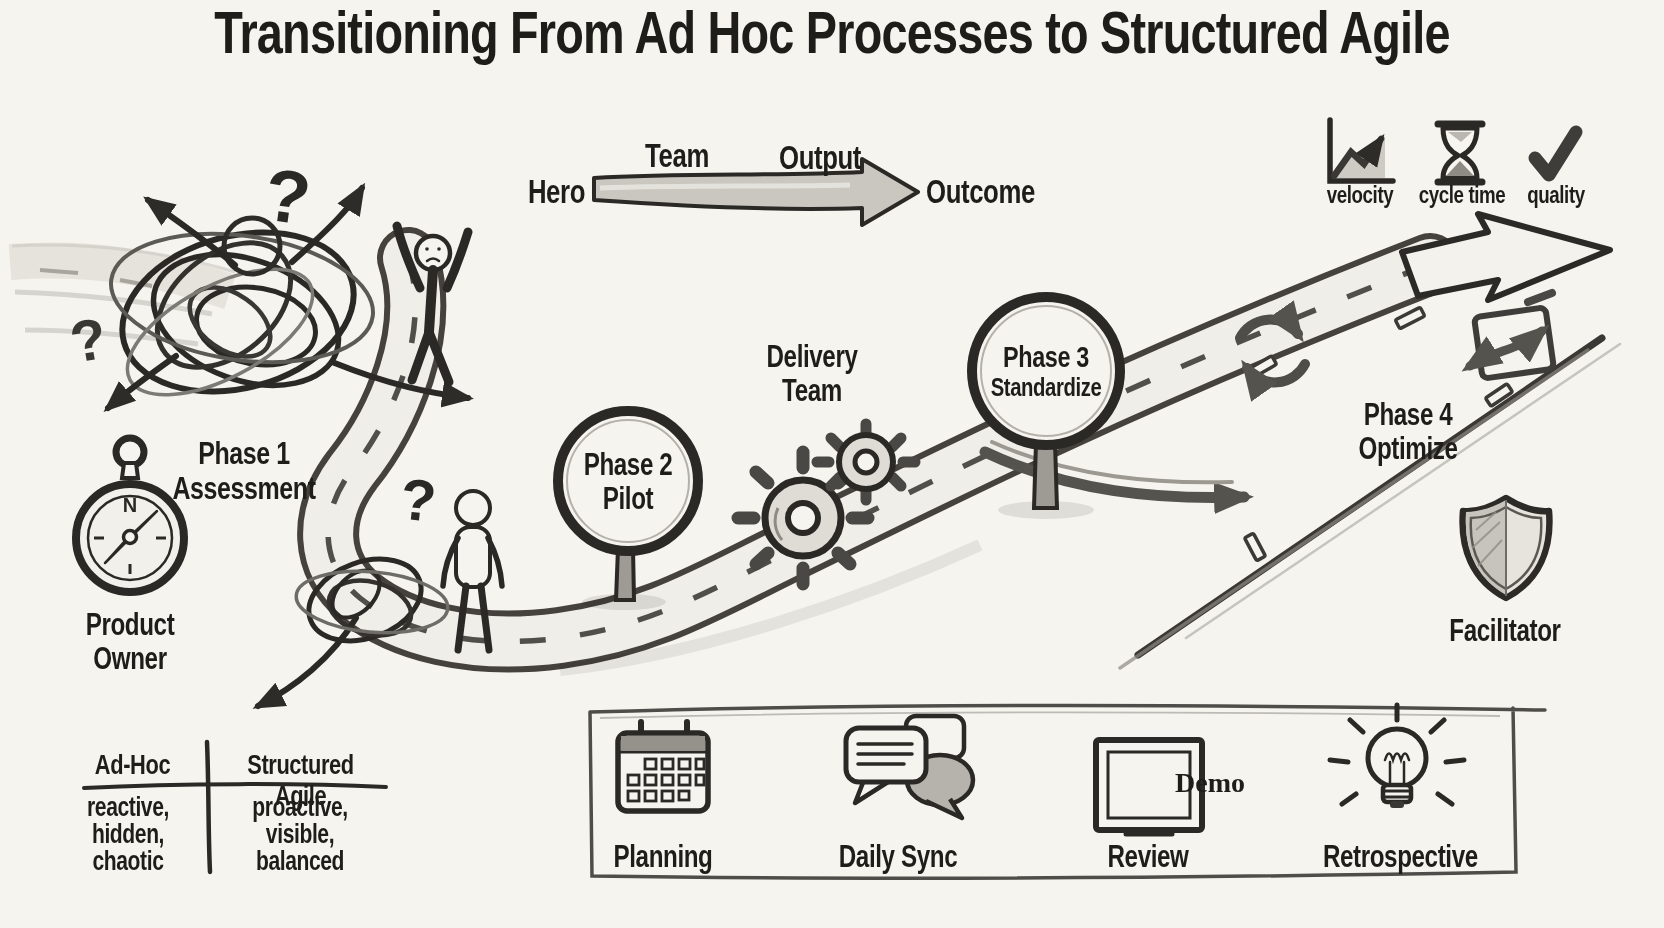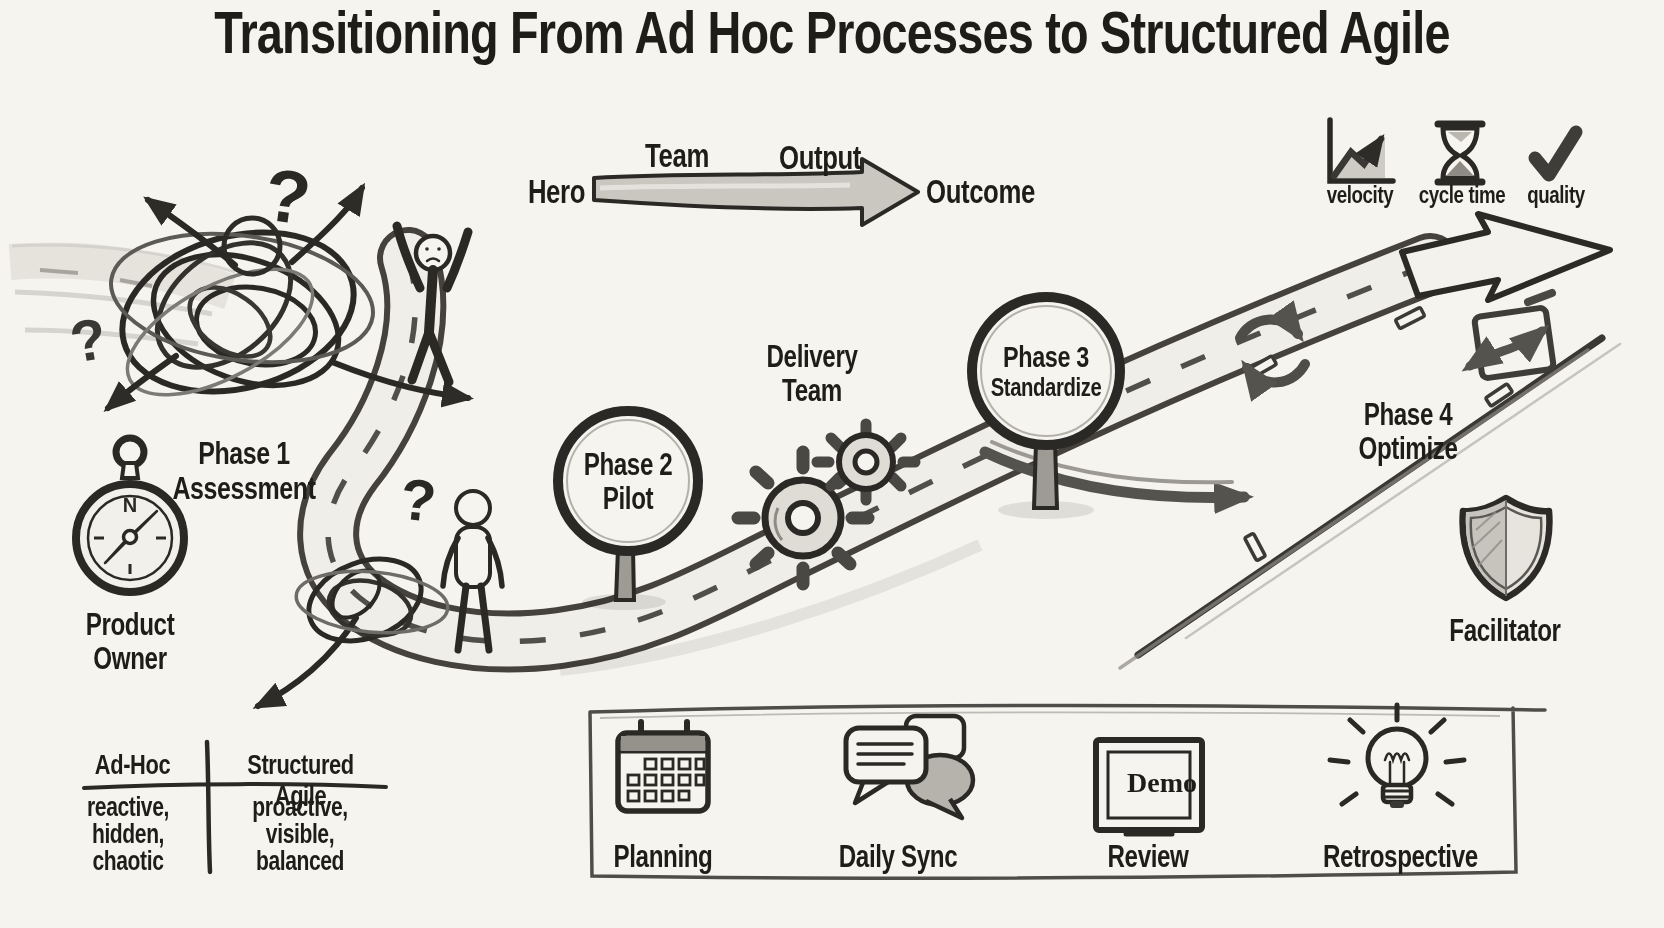--- a/index.html
+++ b/index.html
@@ -302,15 +302,15 @@
 <div class="lbl" style="left:215px;top:794px;width:170px;font-size:27px;line-height:1.0;">
   <span class="ln">proactive,</span>
   <span class="ln">visible,</span>
   <span class="ln">balanced</span>
 </div>
 
 <div class="lbl" style="left:588px;top:840px;width:150px;font-size:31px;">Planning</div>
 <div class="lbl" style="left:818px;top:840px;width:160px;font-size:31px;">Daily Sync</div>
 <div class="lbl" style="left:1073px;top:840px;width:150px;font-size:31px;">Review</div>
 <div class="lbl" style="left:1302px;top:840px;width:190px;font-size:31px;">Retrospective</div>
-<div class="lbl serif" style="left:1112px;top:768px;width:100px;font-size:28px;">Demo</div>
+<div class="lbl serif" style="left:1160px;top:768px;width:100px;font-size:28px;">Demo</div>
 
 </div>
 
 </body></html>

